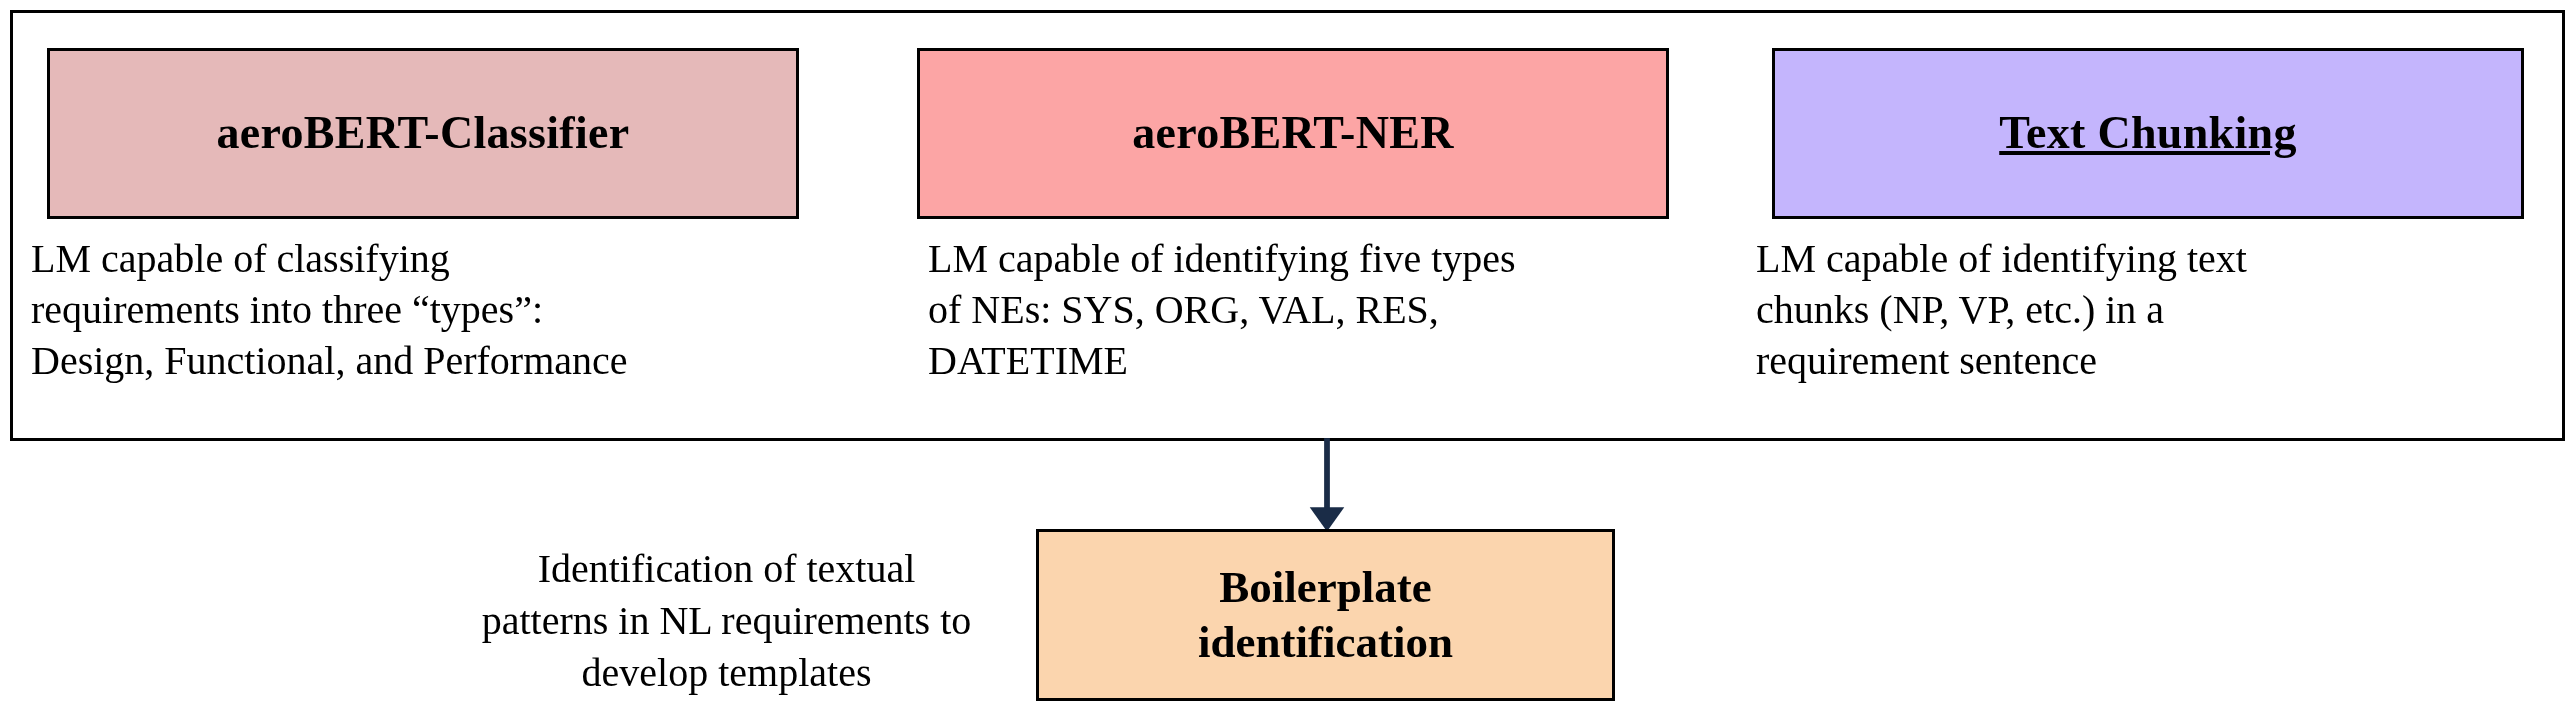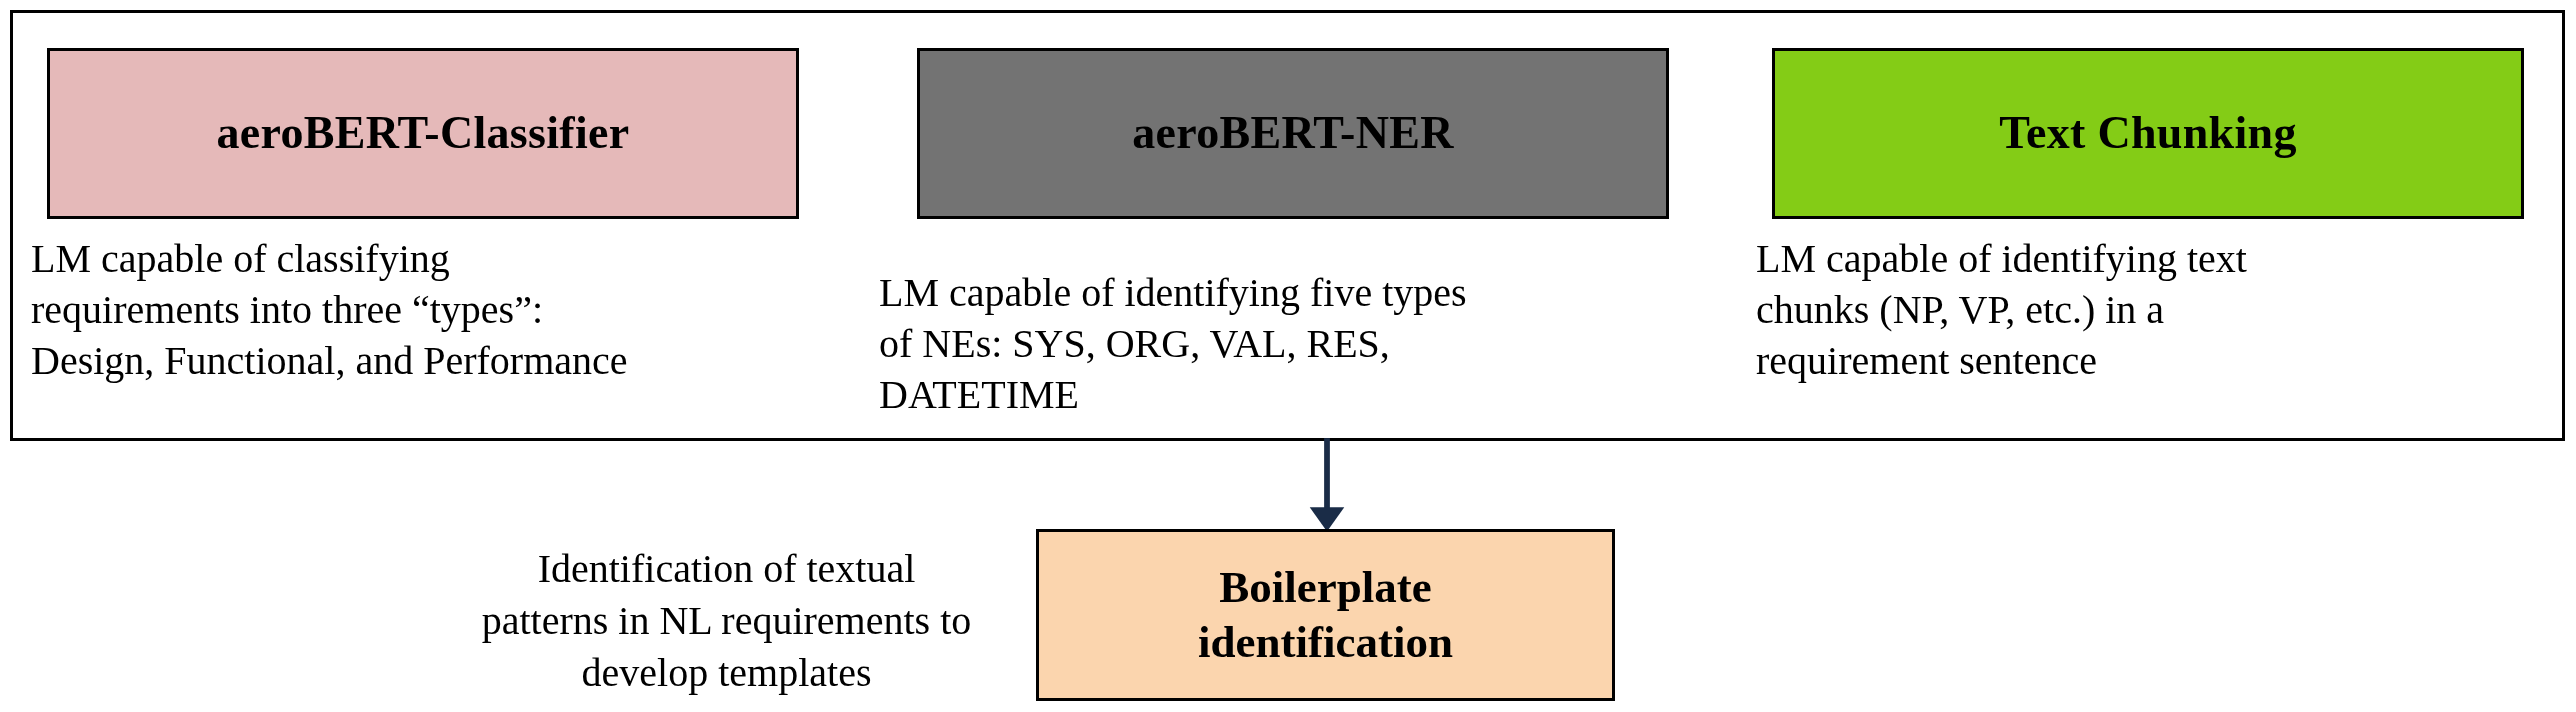--- a/index.html
+++ b/index.html
@@ -47,35 +47,35 @@
   }
   .model-box .box-title {
     font-size: 46px;
     font-weight: bold;
     letter-spacing: 0.3px;
     line-height: 1.1;
     text-align: center;
     white-space: nowrap;
   }
   #box-classifier { left: 47px;   background: #e5b9b9; }
-  #box-ner        { left: 917px; background: #737373; }
-  #box-chunking   { left: 1772px; background: #84cc16; }
+  #box-ner        { left: 917px; background: #fca5a5; }
+  #box-chunking   { left: 1772px; background: #c4b5fd; text-decoration: underline; }
 
   
   .caption {
     position: absolute;
     top: 234px;
     width: 784px;
     font-size: 40px;
     line-height: 1.27;
     text-align: left;
     white-space: pre-line;
   }
   #caption-classifier { left: 31px;   width: 784px; }
-  #caption-ner        { left: 879px; width: 784px; margin-top: 34px; }
+  #caption-ner        { left: 928px; width: 784px; }
   #caption-chunking   { left: 1756px; width: 784px; }
 
   
   .connector {
     position: absolute;
     left: 1279px;
     top: 438px;
     width: 96px;
     height: 95px;
   }

